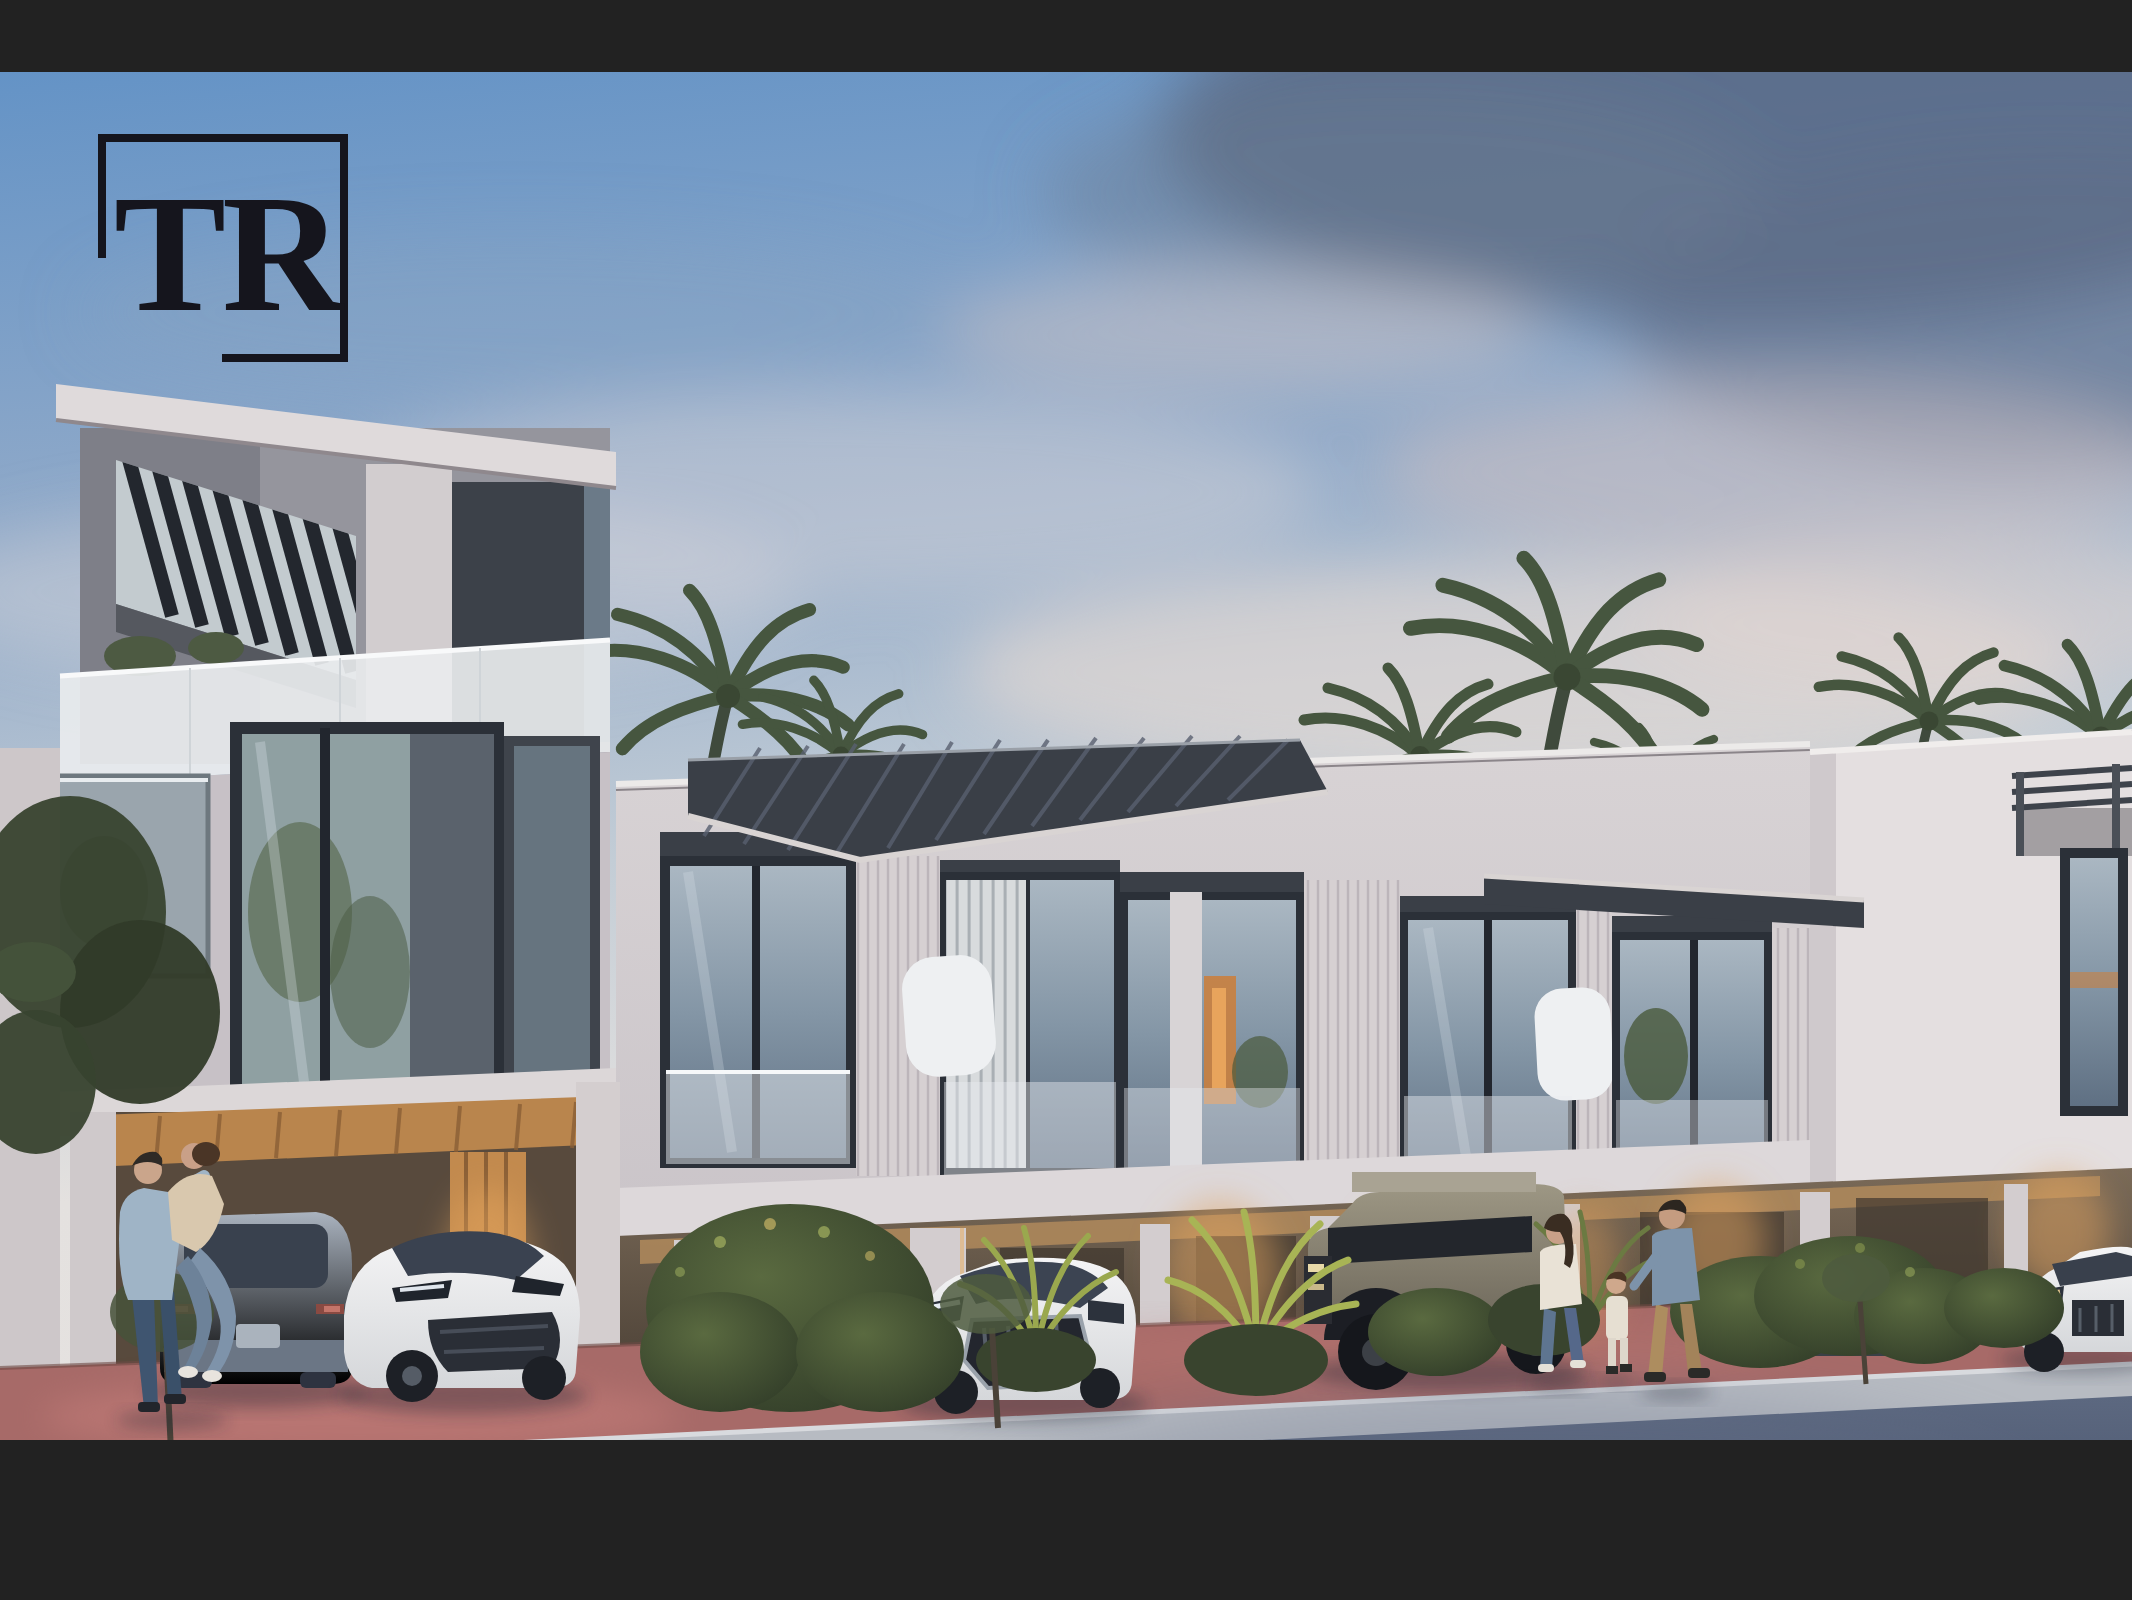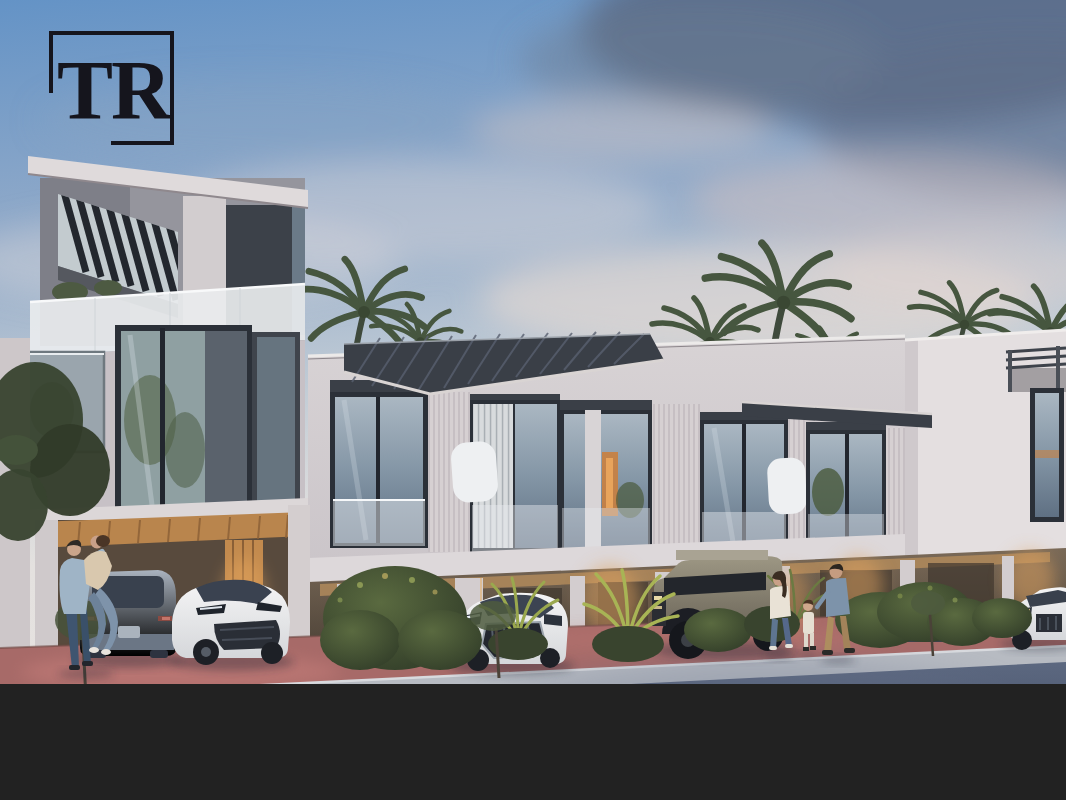--- a/index.html
+++ b/index.html
@@ -5,21 +5,21 @@
   :root{
     --logo-ink:#15151d; --palm:#46563f; --roof-dark:#3a3f47; --frame-dark:#2b3038;
     --wall-light:#d8d3d5; --wall-mid:#c7c1c6; --wall-bright:#e4dfe0;
     --sidewalk:#b7bbc2; --paver-red:#a76a68; --stripe:#c6cdd8;
     --green-dark:#35402e; --green-mid:#51623c; --green-light:#9aa84e;
     --car-white:#eceded; --car-gray:#97a2b0; --car-tan:#8b8475;
     --glow:#e2a35f; --glass-dark:#3c4149;
   }
   html,body{margin:0;padding:0;background:#222;}
   .stage{width:1066px;height:684px;position:relative;overflow:hidden;
-         font-family:"Liberation Sans",sans-serif;}
+         font-family:"Liberation Sans",sans-serif;margin-top:36px;}
   svg{display:block}
   .logo-text{font-family:"Liberation Serif",serif;font-weight:600;
              font-size:84px;letter-spacing:-2px;fill:var(--logo-ink);}
   .palmf{stroke:var(--palm);stroke-width:5.5;fill:none;stroke-linecap:round;}
   .trunkf{stroke:#3f4a3c;stroke-width:5;fill:none;}
 </style>
 </head>
 <body>
 
 <div class="stage">

